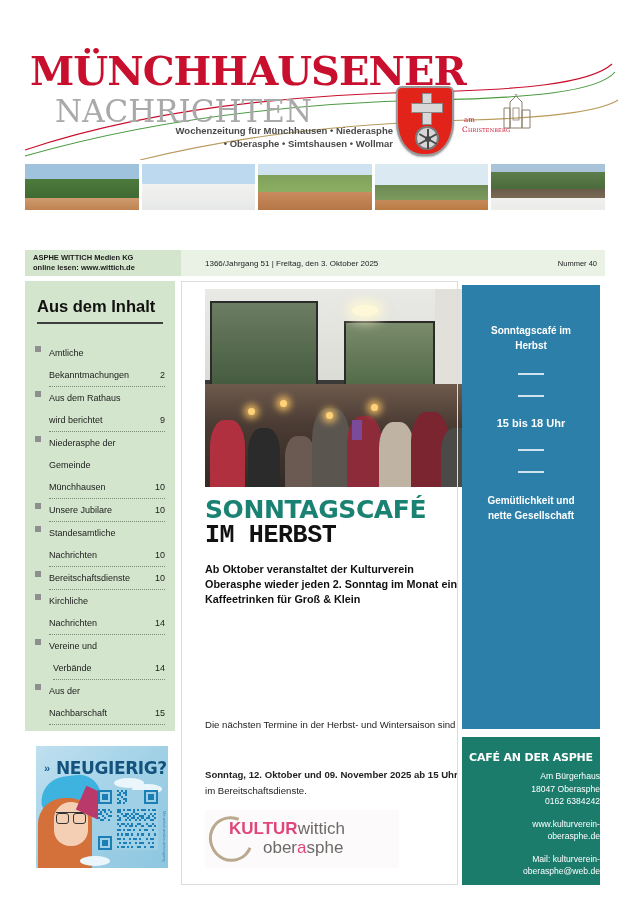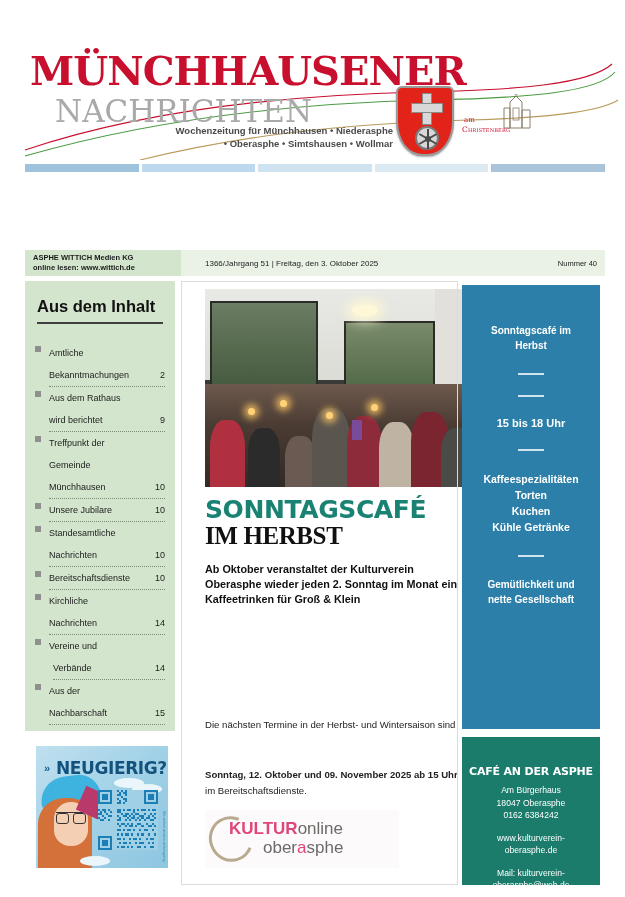--- a/index.html
+++ b/index.html
@@ -5,21 +5,21 @@
   * { box-sizing: border-box; margin: 0; padding: 0; }
   html, body {
     width: 625px; height: 897px;
     background: #ffffff;
     font-family: "Liberation Sans", sans-serif;
     overflow: hidden;
   }
   .page { position: relative; width: 625px; height: 897px; background: #fff; }
 
   
-  .masthead { position: relative; height: 172px; overflow: hidden; }
+  .masthead { position: relative; height: 210px; overflow: hidden; }
   .mast-title {
     position: absolute; left: 30px; top: 36px;
     font-family: "DejaVu Serif", serif;
     font-weight: 700; font-size: 57px; line-height: 57px;
     color: #C8102E; letter-spacing: -1px;
     text-transform: lowercase;
     font-variant: small-caps;
   }
   .mast-sub {
     position: absolute; left: 55px; top: 85px;
@@ -143,21 +143,21 @@
   .hp-crowd { position:absolute; left:0; bottom:0; width:100%; height:52%;
               background:linear-gradient(to bottom,#6e5a4d 0%, #4a3b33 40%, #332a25 100%); }
   .hp-p { position:absolute; bottom:0; border-radius:40% 40% 0 0; }
   .hp-candle { position:absolute; width:7px; height:7px; border-radius:50%; background:#ffd27a;
                box-shadow:0 0 7px 4px rgba(255,200,100,.8); }
 
   .headline { position:absolute; left:4px; top:212px; width:270px; }
   .headline .l1 { font-size:25px; font-weight:800; color:#1A8272; line-height:26px;
                   letter-spacing:-0.4px; font-family:"DejaVu Sans", sans-serif; }
   .headline .l2 { font-size:25px; font-weight:800; color:#111; line-height:26px;
-                  letter-spacing:-0.4px; font-family:Liberation Serif, serif; }
+                  letter-spacing:-0.4px; font-family:Liberation Mono, monospace; }
 
   .lead { position:absolute; left:4px; top:277px; width:268px;
           font-size:10.8px; line-height:15px; font-weight:700; color:#111; }
   .body-p { position:absolute; left:4px; width:262px; font-size:9.6px; line-height:16px; color:#222; }
   .p1 { top:367px; }
   .p2 { top:432px; }
   .p3 { top:482px; }
   .p3 b { font-weight:700; }
 
   .kv-logo { position:absolute; left:4px; top:525px; width:194px; height:58px; background:#fcfafa; }
@@ -176,23 +176,23 @@
   .bb-head { padding-top:38px; font-size:10px; font-weight:700; line-height:15px; }
   .bb-rule { width:26px; height:2px; background:#cfe3ee; margin:20px auto; }
   .bb-big { font-size:18.5px; font-weight:800; line-height:25px; letter-spacing:-0.2px;
             font-family:"DejaVu Sans", sans-serif; }
   .bb-time { font-size:11px; font-weight:700; }
   .bb-list { font-size:10.5px; font-weight:700; line-height:16px; }
   .bb-foot { font-size:10px; font-weight:700; line-height:15px; }
 
   .teal-box { position:absolute; left:462px; top:737px; width:138px; height:148px;
               background:#1B7C6C; color:#fff; text-align:center; }
-  .tb-title { padding-top:28px; font-size:11px; font-weight:800; letter-spacing:-0.2px;
+  .tb-title { padding-top:14px; font-size:11px; font-weight:800; letter-spacing:-0.2px;
               font-family:"DejaVu Sans", sans-serif; }
-  .tb-line { font-size:8.6px; line-height:12.5px; }
+  .tb-line { font-size:8.6px; line-height:12.5px;text-align:right; }
   .tb-gap { height:10px; }
 
   .frame-center { position:absolute; left:181px; top:281px; width:277px; height:604px;
                   border:1px solid #dcdcdc; pointer-events:none; }
 </style>
 </head>
 <body>
 
 <div class="page">
 
@@ -281,21 +281,21 @@
       <div class="toc-cont">
         <div class="toc-line dotted">
             <span class="lbl">wird berichtet</span>
             <span class="pg">9</span>
           </div>
       </div>
 
       <div class="toc-item">
         <span class="toc-bullet"></span>
         <div class="toc-line">
-            <span class="lbl">Treffpunkt der</span>
+            <span class="lbl">Niederasphe der</span>
           </div>
       </div>
       <div class="toc-cont">
         <div class="toc-line">
             <span class="lbl">Gemeinde</span>
           </div>
       </div>
       <div class="toc-cont">
         <div class="toc-line dotted">
             <span class="lbl">Münchhausen</span>
@@ -543,42 +543,36 @@
 
     <div class="lead">Ab Oktober veranstaltet der Kulturverein Oberasphe wieder jeden 2. Sonntag im Monat ein Kaffeetrinken für Groß &amp; Klein</div>
 
     <div class="body-p p2">Die nächsten Termine in der Herbst- und Wintersaison sind</div>
     <div class="body-p p3">
       <b>Sonntag, 12. Oktober und 09. November 2025 ab 15 Uhr</b><span> im Bereitschaftsdienste.</span>
     </div>
 
     <div class="kv-logo">
       <div class="kv-arc"></div>
-      <div class="kv-t1"><span class="k">KULTUR</span><span class="v">online</span></div>
+      <div class="kv-t1"><span class="k">KULTUR</span><span class="v">wittich</span></div>
       <div class="kv-t2"><span>ober</span><span class="a">a</span><span>sphe</span></div>
     </div>
 
   </div>
   <div class="frame-center"></div>
 
   <div class="blue-box">
     <div class="bb-head">
       <div>Sonntagscafé im</div>
       <div>Herbst</div>
     </div>
     <div class="bb-rule"></div>
     <div class="bb-rule"></div>
     <div class="bb-time">15 bis 18 Uhr</div>
     <div class="bb-rule"></div>
-    <div class="bb-list">
-      <div>Kaffeespezialitäten</div>
-      <div>Torten</div>
-      <div>Kuchen</div>
-      <div>Kühle Getränke</div>
-    </div>
     <div class="bb-rule"></div>
     <div class="bb-foot">
       <div>Gemütlichkeit und</div>
       <div>nette Gesellschaft</div>
     </div>
   </div>
 
   <div class="teal-box">
     <div class="tb-title">CAFÉ AN DER ASPHE</div>
     <div class="tb-line" style="margin-top:6px">Am Bürgerhaus</div>

